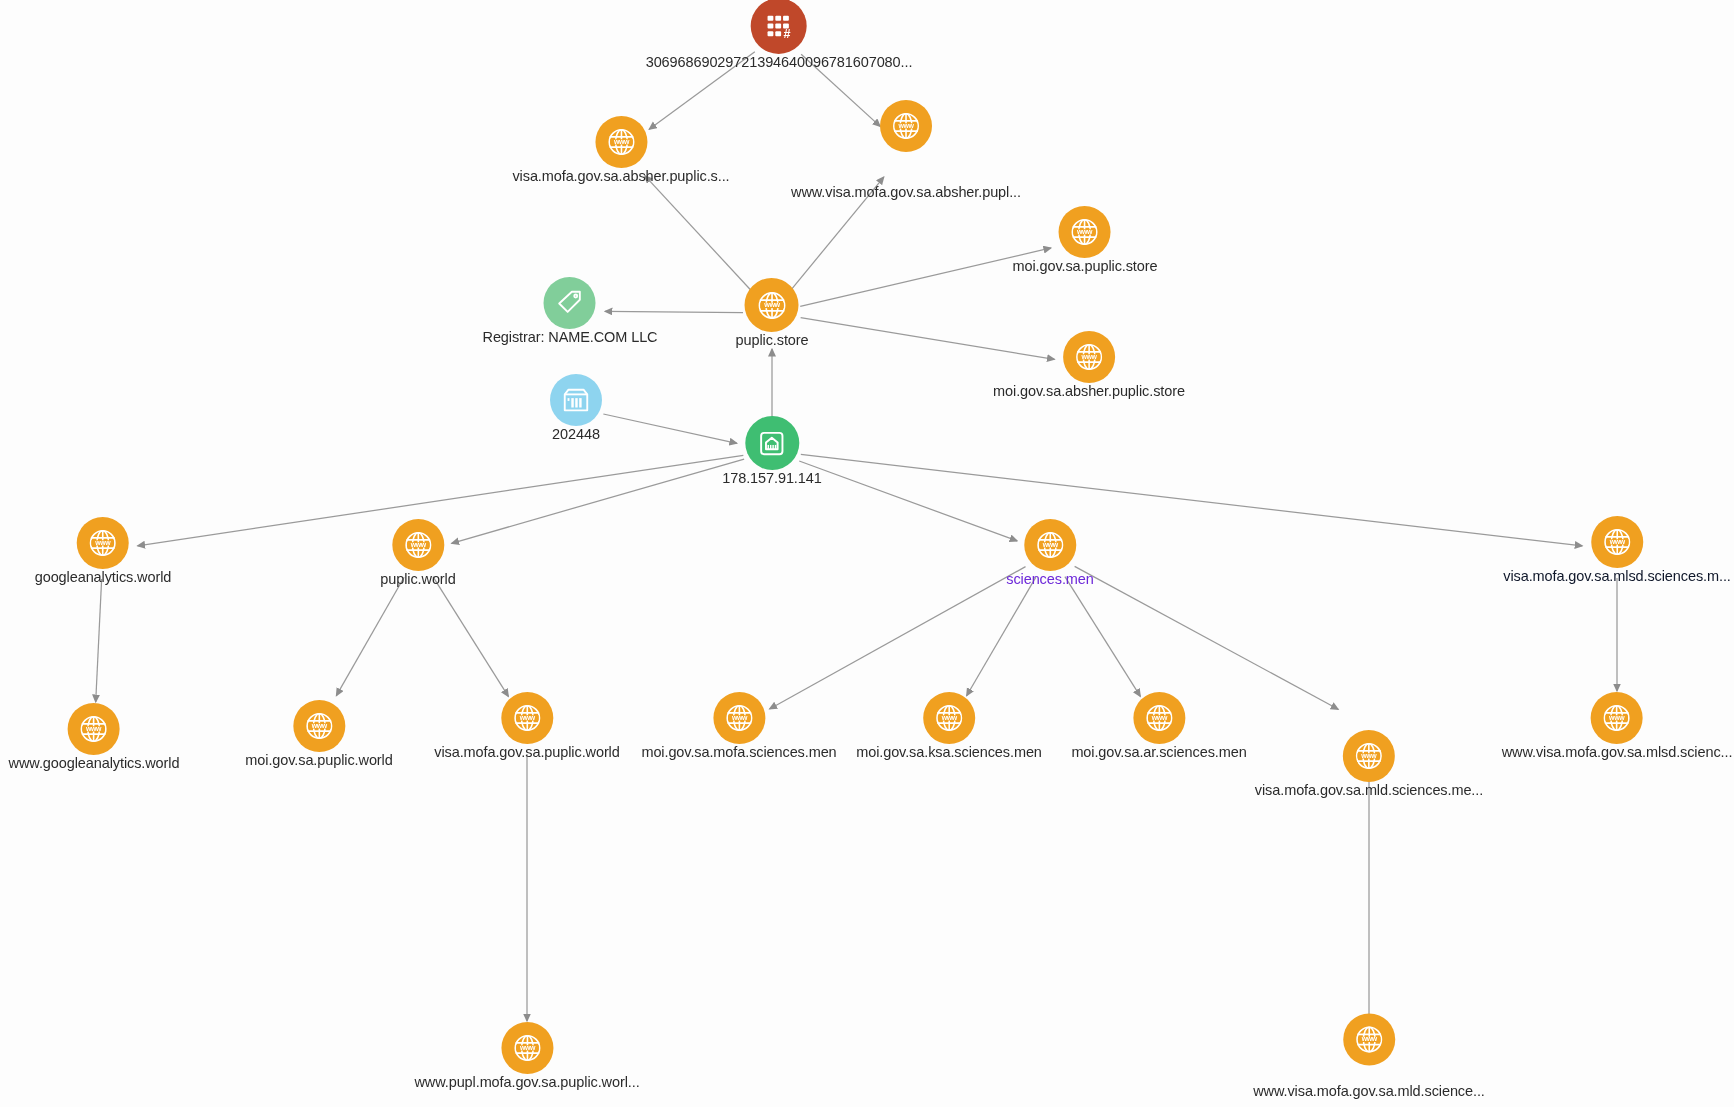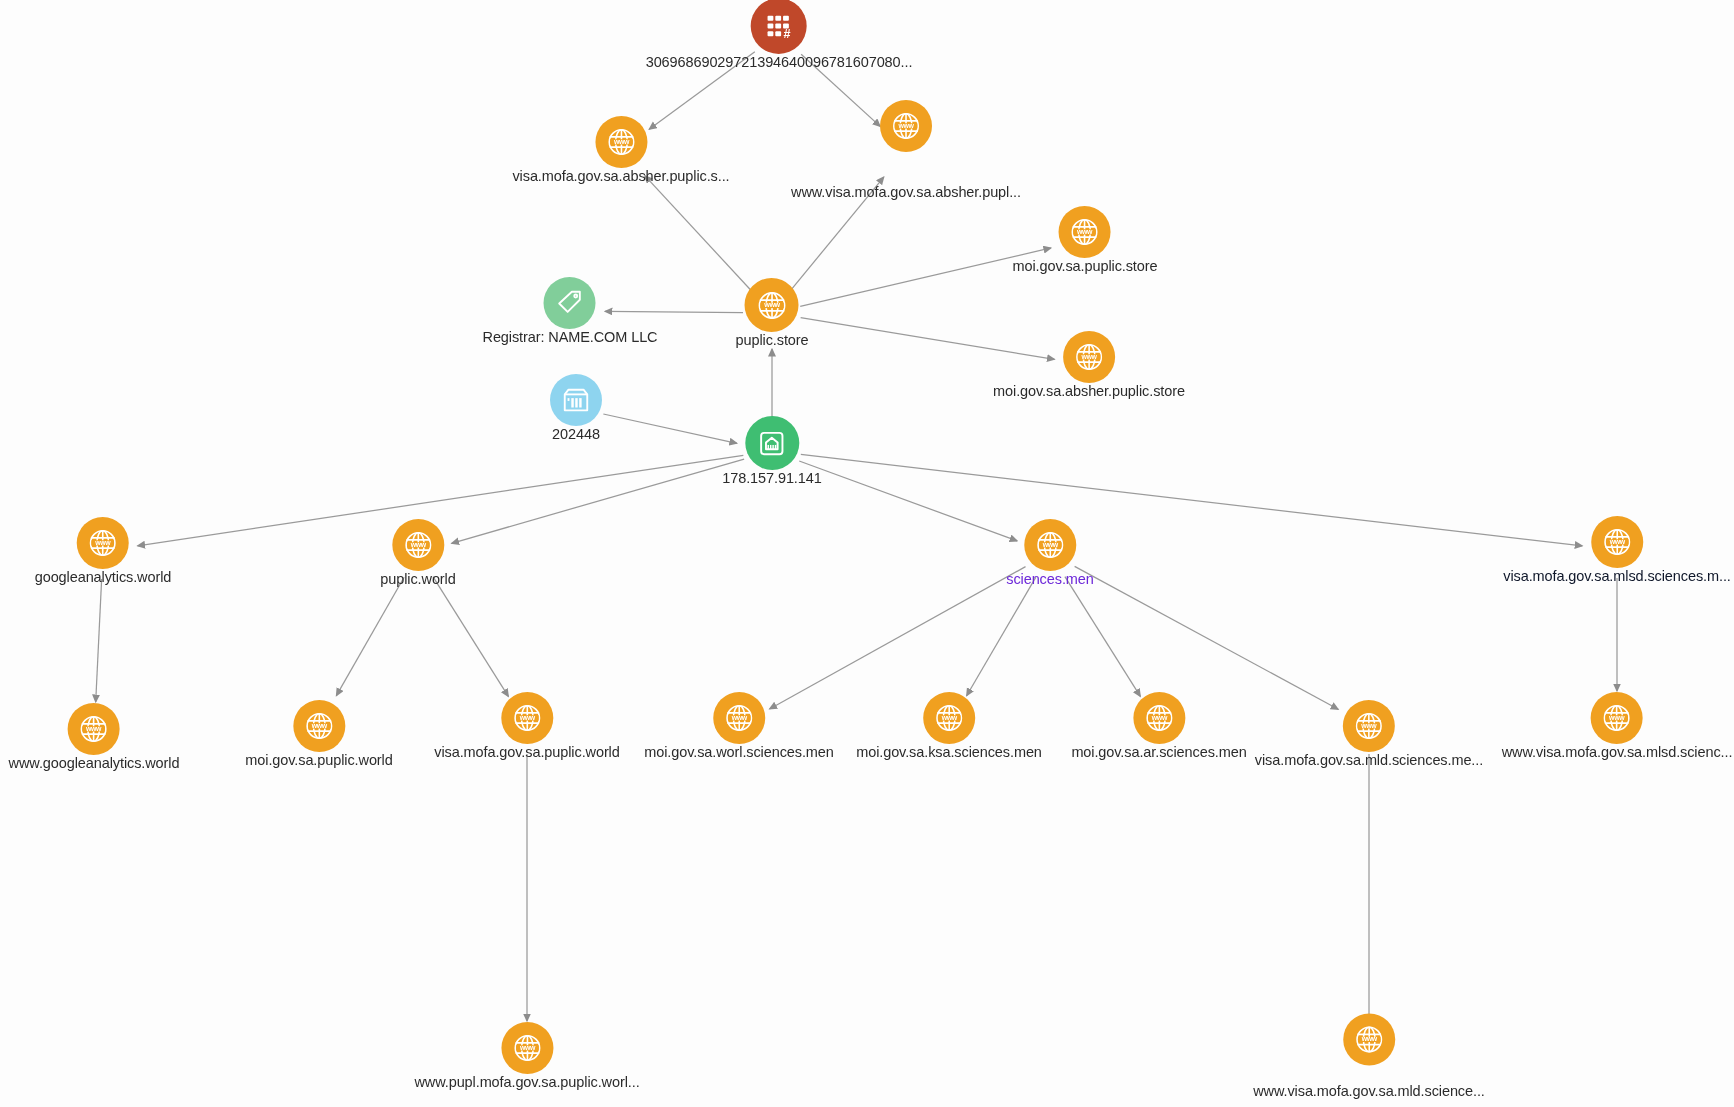--- a/index.html
+++ b/index.html
@@ -365,21 +365,21 @@
         <circle cx="16" cy="16" r="13"></circle>
         <ellipse cx="16" cy="16" rx="6.2" ry="13"></ellipse>
         <path d="M3.4 10.5 H28.6 M3.4 21.5 H28.6"></path>
         <path d="M16 3 V29"></path>
       </g>
       <rect x="4" y="13.1" width="24" height="5.6" fill="#f0a020"></rect>
       <text x="16" y="17.9" text-anchor="middle" font-family="Liberation Sans, sans-serif" font-size="7.4" font-weight="bold" fill="#ffffff" letter-spacing="-0.4">www</text>
     </svg>
           </span>
         </div>
-        <div class="node-label" style="color: rgb(43, 43, 43);">moi.gov.sa.worl.sciences.men</div>
+        <div class="node-label" style="color: rgb(43, 43, 43);">moi.gov.sa.mofa.sciences.men</div>
       </div>
       <div class="node n-domain" style="left: 949px; top: 726px;">
         <div class="node-circle" style="width: 52px; height: 52px; background: rgb(240, 160, 32);">
           <span>
             <svg class="glyph" width="30" height="30" viewBox="0 0 32 32" aria-hidden="true">
       <g fill="none" stroke="#ffffff" stroke-width="1.7">
         <circle cx="16" cy="16" r="13"></circle>
         <ellipse cx="16" cy="16" rx="6.2" ry="13"></ellipse>
         <path d="M3.4 10.5 H28.6 M3.4 21.5 H28.6"></path>
         <path d="M16 3 V29"></path>
@@ -401,21 +401,21 @@
         <path d="M3.4 10.5 H28.6 M3.4 21.5 H28.6"></path>
         <path d="M16 3 V29"></path>
       </g>
       <rect x="4" y="13.1" width="24" height="5.6" fill="#f0a020"></rect>
       <text x="16" y="17.9" text-anchor="middle" font-family="Liberation Sans, sans-serif" font-size="7.4" font-weight="bold" fill="#ffffff" letter-spacing="-0.4">www</text>
     </svg>
           </span>
         </div>
         <div class="node-label" style="color: rgb(43, 43, 43);">moi.gov.sa.ar.sciences.men</div>
       </div>
-      <div class="node n-domain" style="left: 1369px; top: 734px;">
+      <div class="node n-domain" style="left: 1369px; top: 764px;">
         <div class="node-circle" style="width: 52px; height: 52px; background: rgb(240, 160, 32);">
           <span>
             <svg class="glyph" width="30" height="30" viewBox="0 0 32 32" aria-hidden="true">
       <g fill="none" stroke="#ffffff" stroke-width="1.7">
         <circle cx="16" cy="16" r="13"></circle>
         <ellipse cx="16" cy="16" rx="6.2" ry="13"></ellipse>
         <path d="M3.4 10.5 H28.6 M3.4 21.5 H28.6"></path>
         <path d="M16 3 V29"></path>
       </g>
       <rect x="4" y="13.1" width="24" height="5.6" fill="#f0a020"></rect>

